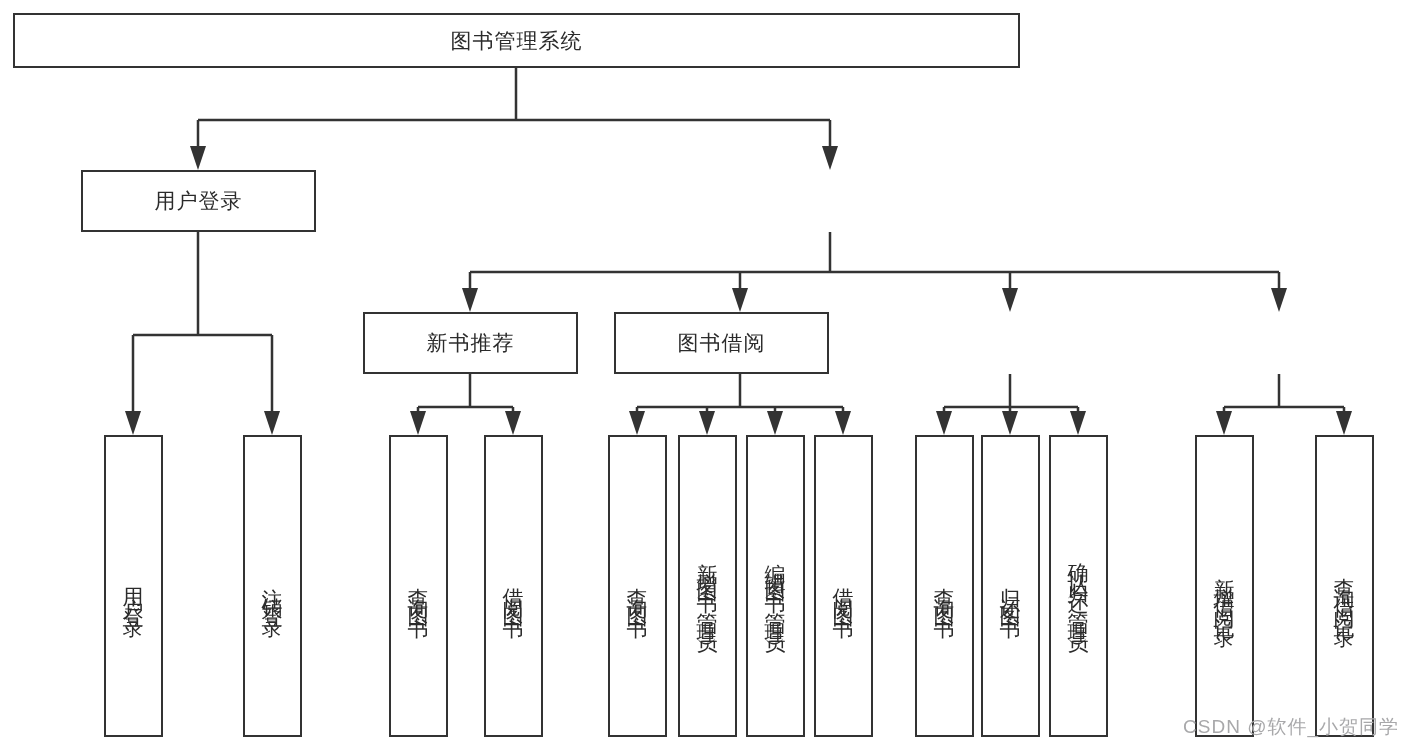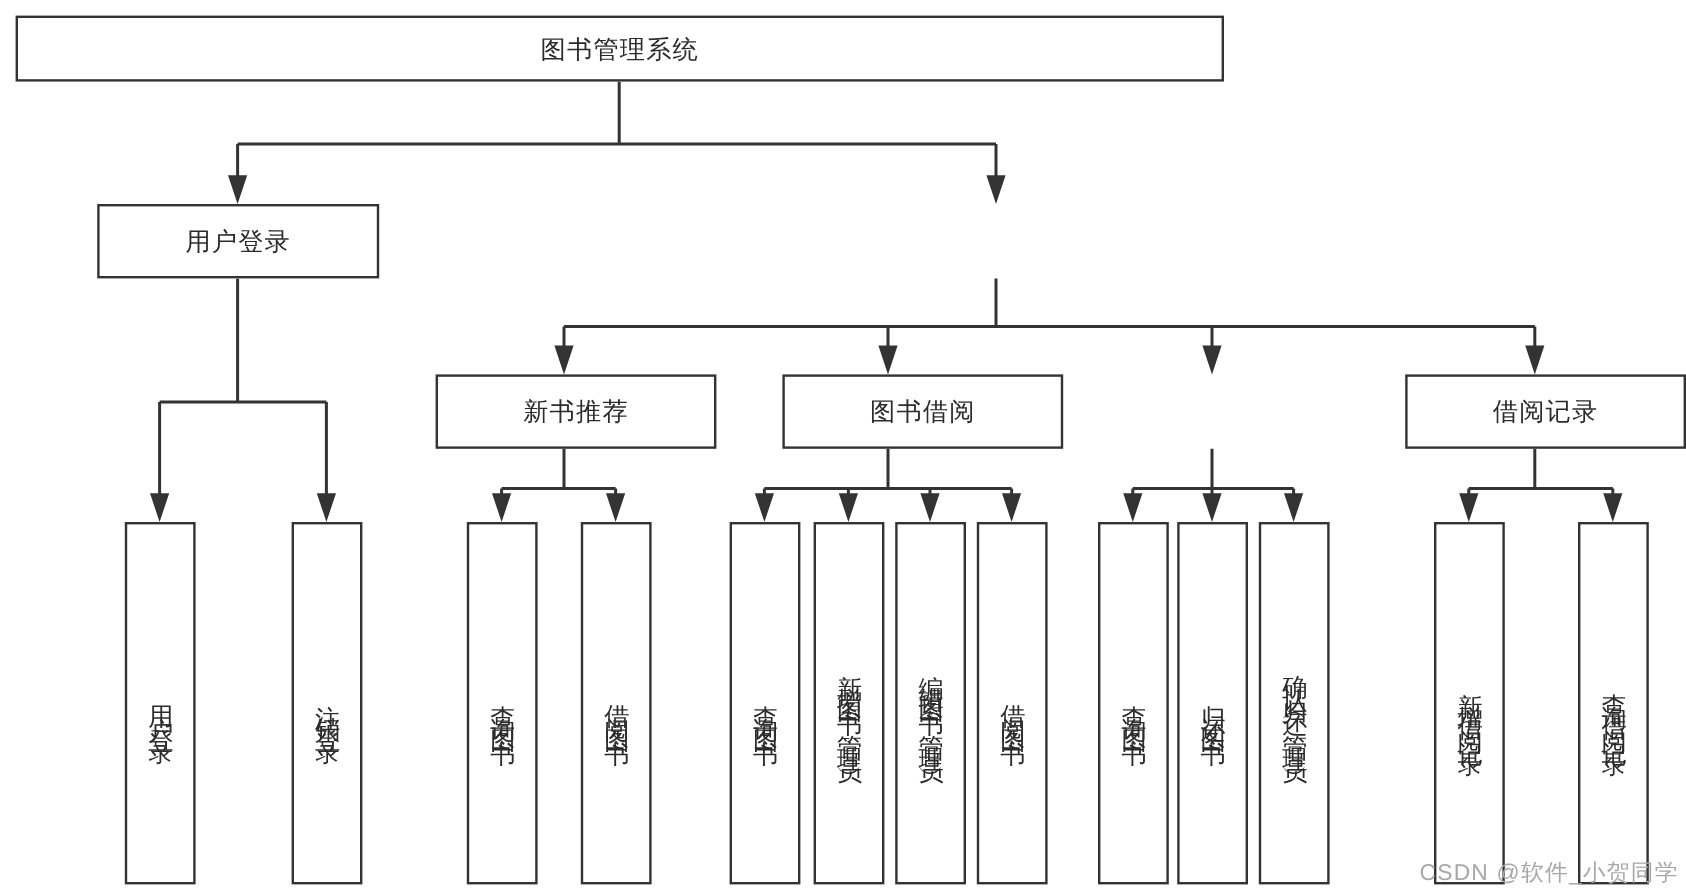--- a/index.html
+++ b/index.html
@@ -20,21 +20,21 @@
     position:absolute;
     background:#ffffff;
     border:2.5px solid var(--box_border);
     display:flex;align-items:center;justify-content:center;
     color:var(--text);
   }
   .hbox .lbl{
     font-size:21px;letter-spacing:1px;white-space:nowrap;color:var(--text);
   }
   .lvl2{top:170px;width:235px;height:62px;}
-  .lvl3{top:312px;width:234px;height:62px;}
+  .lvl3{top:312px;width:215px;height:62px;}
   .vbox{top:435px;width:59px;height:302px;}
   .vlbl{
     writing-mode:vertical-rl;text-orientation:mixed;
     font-size:21px;letter-spacing:10px;line-height:1;
     padding-top:10px;color:var(--text);white-space:nowrap;
   }
   .watermark{
     position:absolute;right:6px;top:714px;
     font-size:19px;color:var(--watermark);letter-spacing:1px;
     white-space:nowrap;z-index:5;
@@ -86,25 +86,22 @@
     <span class="lbl">图书管理系统</span>
   </div>
 
   <div class="box hbox lvl2" style="left:81px;">
     <span class="lbl">用户登录</span>
   </div>
 
   <div class="box hbox lvl3" style="left:363px;">
     <span class="lbl">新书推荐</span>
   </div>
-  <div class="box hbox lvl3" style="left:652px;">
+  <div class="box hbox lvl3" style="left:614px;">
     <span class="lbl">图书借阅</span>
-  </div>
-  <div class="box hbox lvl3" style="left:1171px;">
-    <span class="lbl">借阅记录</span>
   </div>
 
   <div class="box vbox" style="left:104px;">
     <span class="vlbl">用户登录</span>
   </div>
   <div class="box vbox" style="left:243px;">
     <span class="vlbl">注销登录</span>
   </div>
 
   <div class="box vbox" style="left:389px;">

